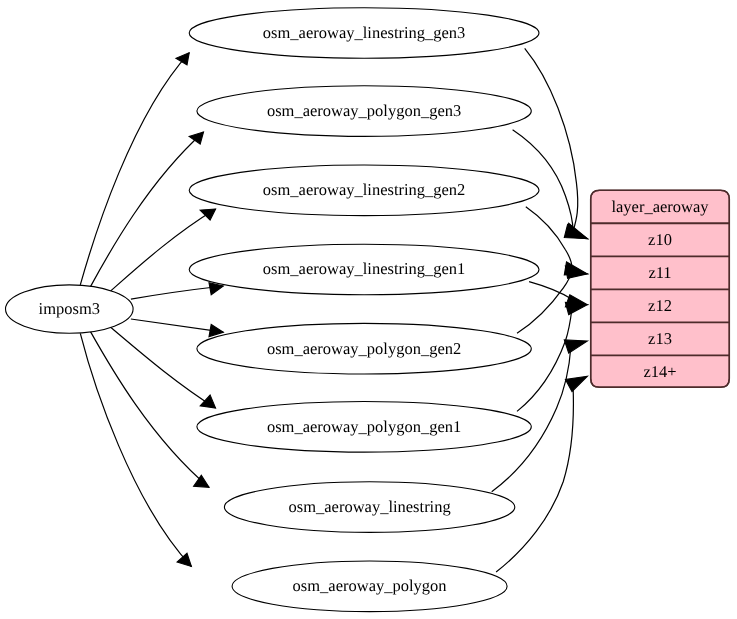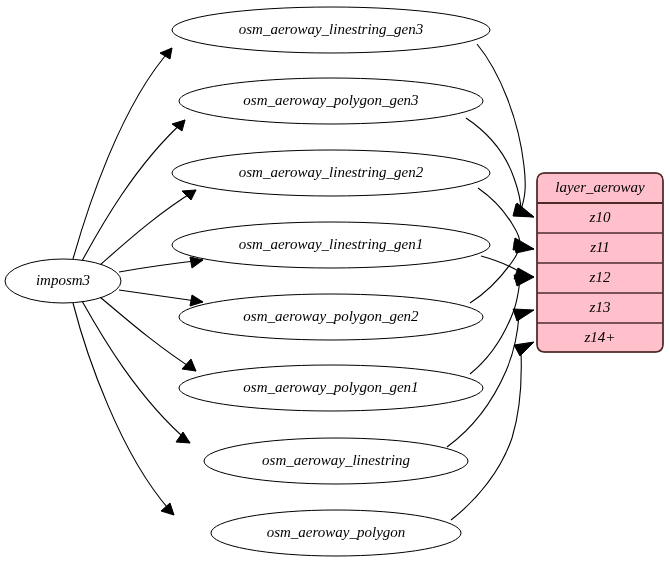--- a/index.html
+++ b/index.html
@@ -10,21 +10,20 @@
   body {
     width: 670px;
     height: 563px;
     font-family: "Liberation Serif", "DejaVu Serif", serif;
     overflow: hidden;
   }
   #graph {
     position: relative;
     width: 612px;
     height: 563px;
-    font-style: italic;
   }
   #graph svg {
     display: block;
   }
   .node-ellipse {
     fill: #ffffff;
     stroke: #000000;
     stroke-width: 1;
   }
   .node-label {

